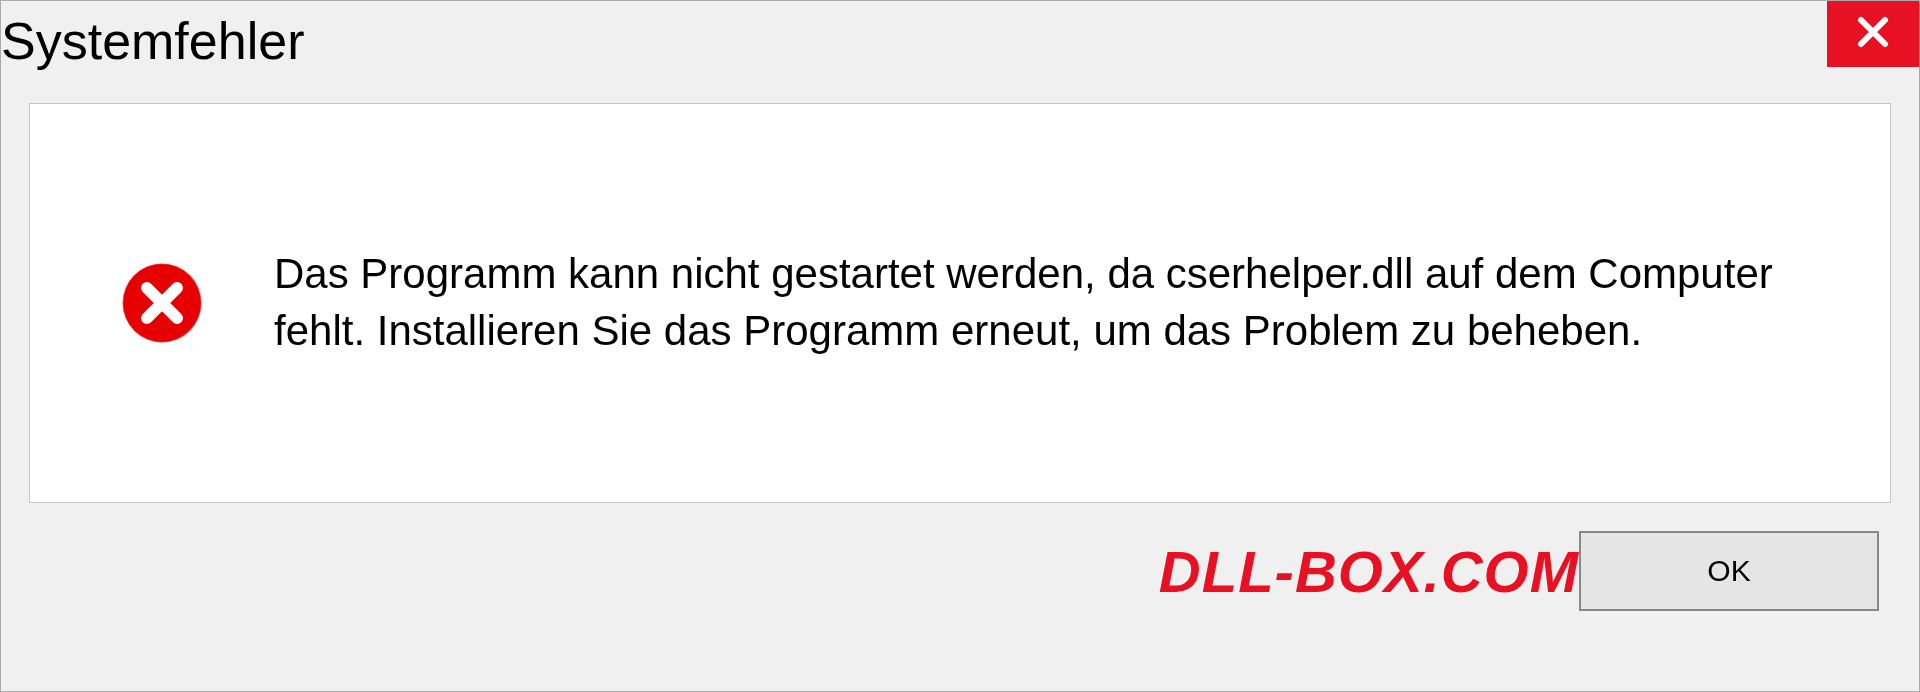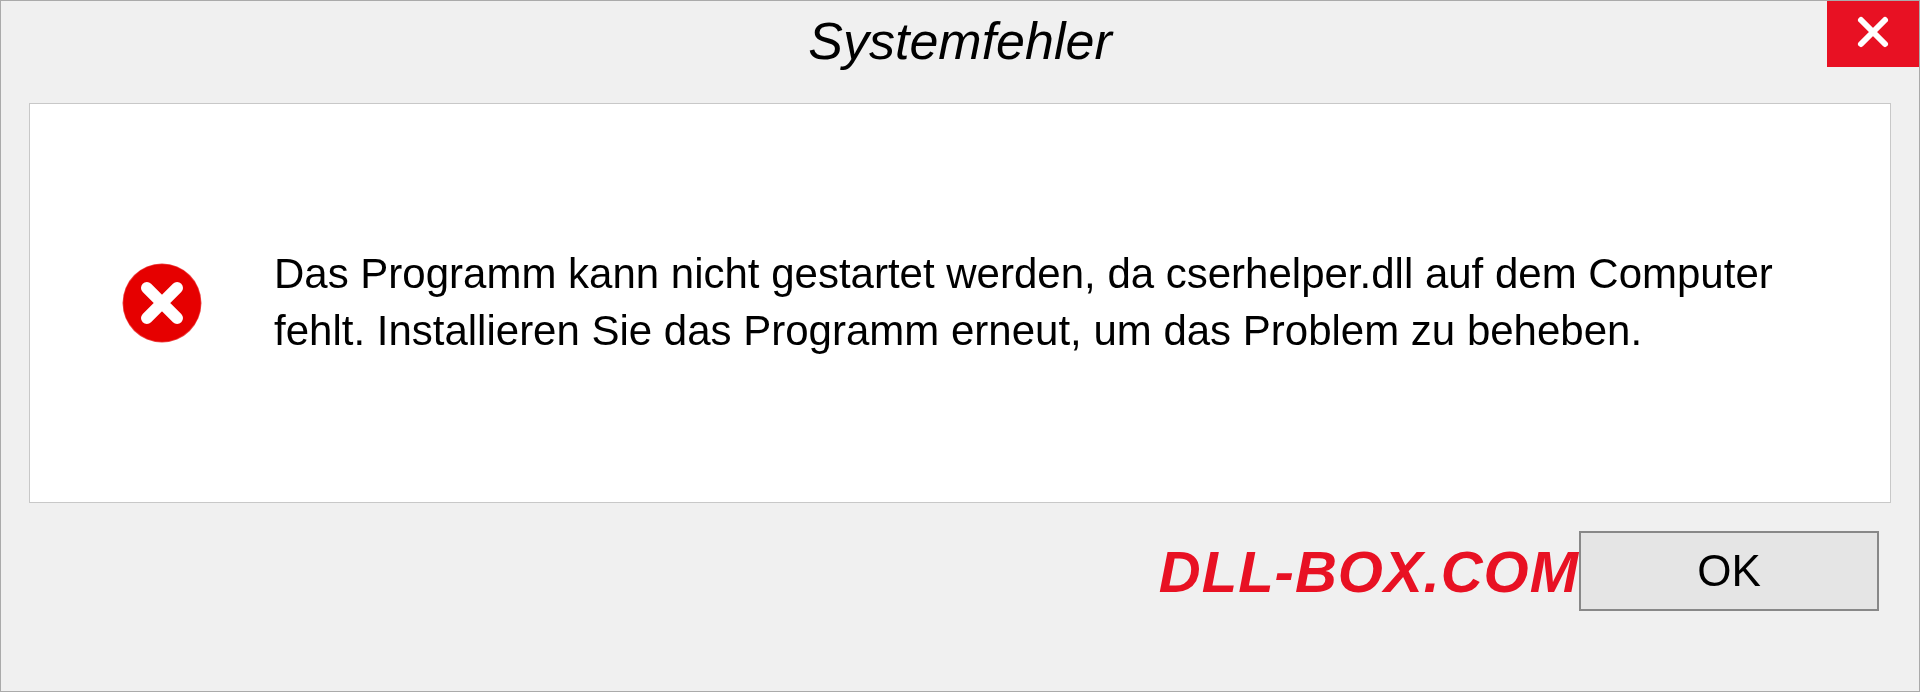--- a/index.html
+++ b/index.html
@@ -19,25 +19,24 @@
       height: 692px;
       background: #f0f0f0;
       border: 1px solid #aaa;
       position: relative;
       display: flex;
       flex-direction: column;
     }
     .titlebar {
       display: flex;
       align-items: center;
-      justify-content: center;
+      justify-content: flex-start;
       height: 80px;
       position: relative;
       background: #f0f0f0;
-      font-style: italic;
     }
     .title-text {
       font-size: 52px;
       color: #000;
       font-weight: normal;
     }
     .close-button {
       position: absolute;
       top: 0;
       right: 0;
@@ -91,21 +90,21 @@
       font-style: italic;
       color: #e81123;
       letter-spacing: 1px;
       font-family: Arial Black, Arial, sans-serif;
     }
     .ok-button {
       width: 300px;
       height: 80px;
       background: #e5e5e5;
       border: 2px solid #888;
-      font-size: 44px;
+      font-size: 30px;
       color: #000;
       cursor: pointer;
       display: flex;
       align-items: center;
       justify-content: center;
     }
   </style>
 </head>
 <body>
 

